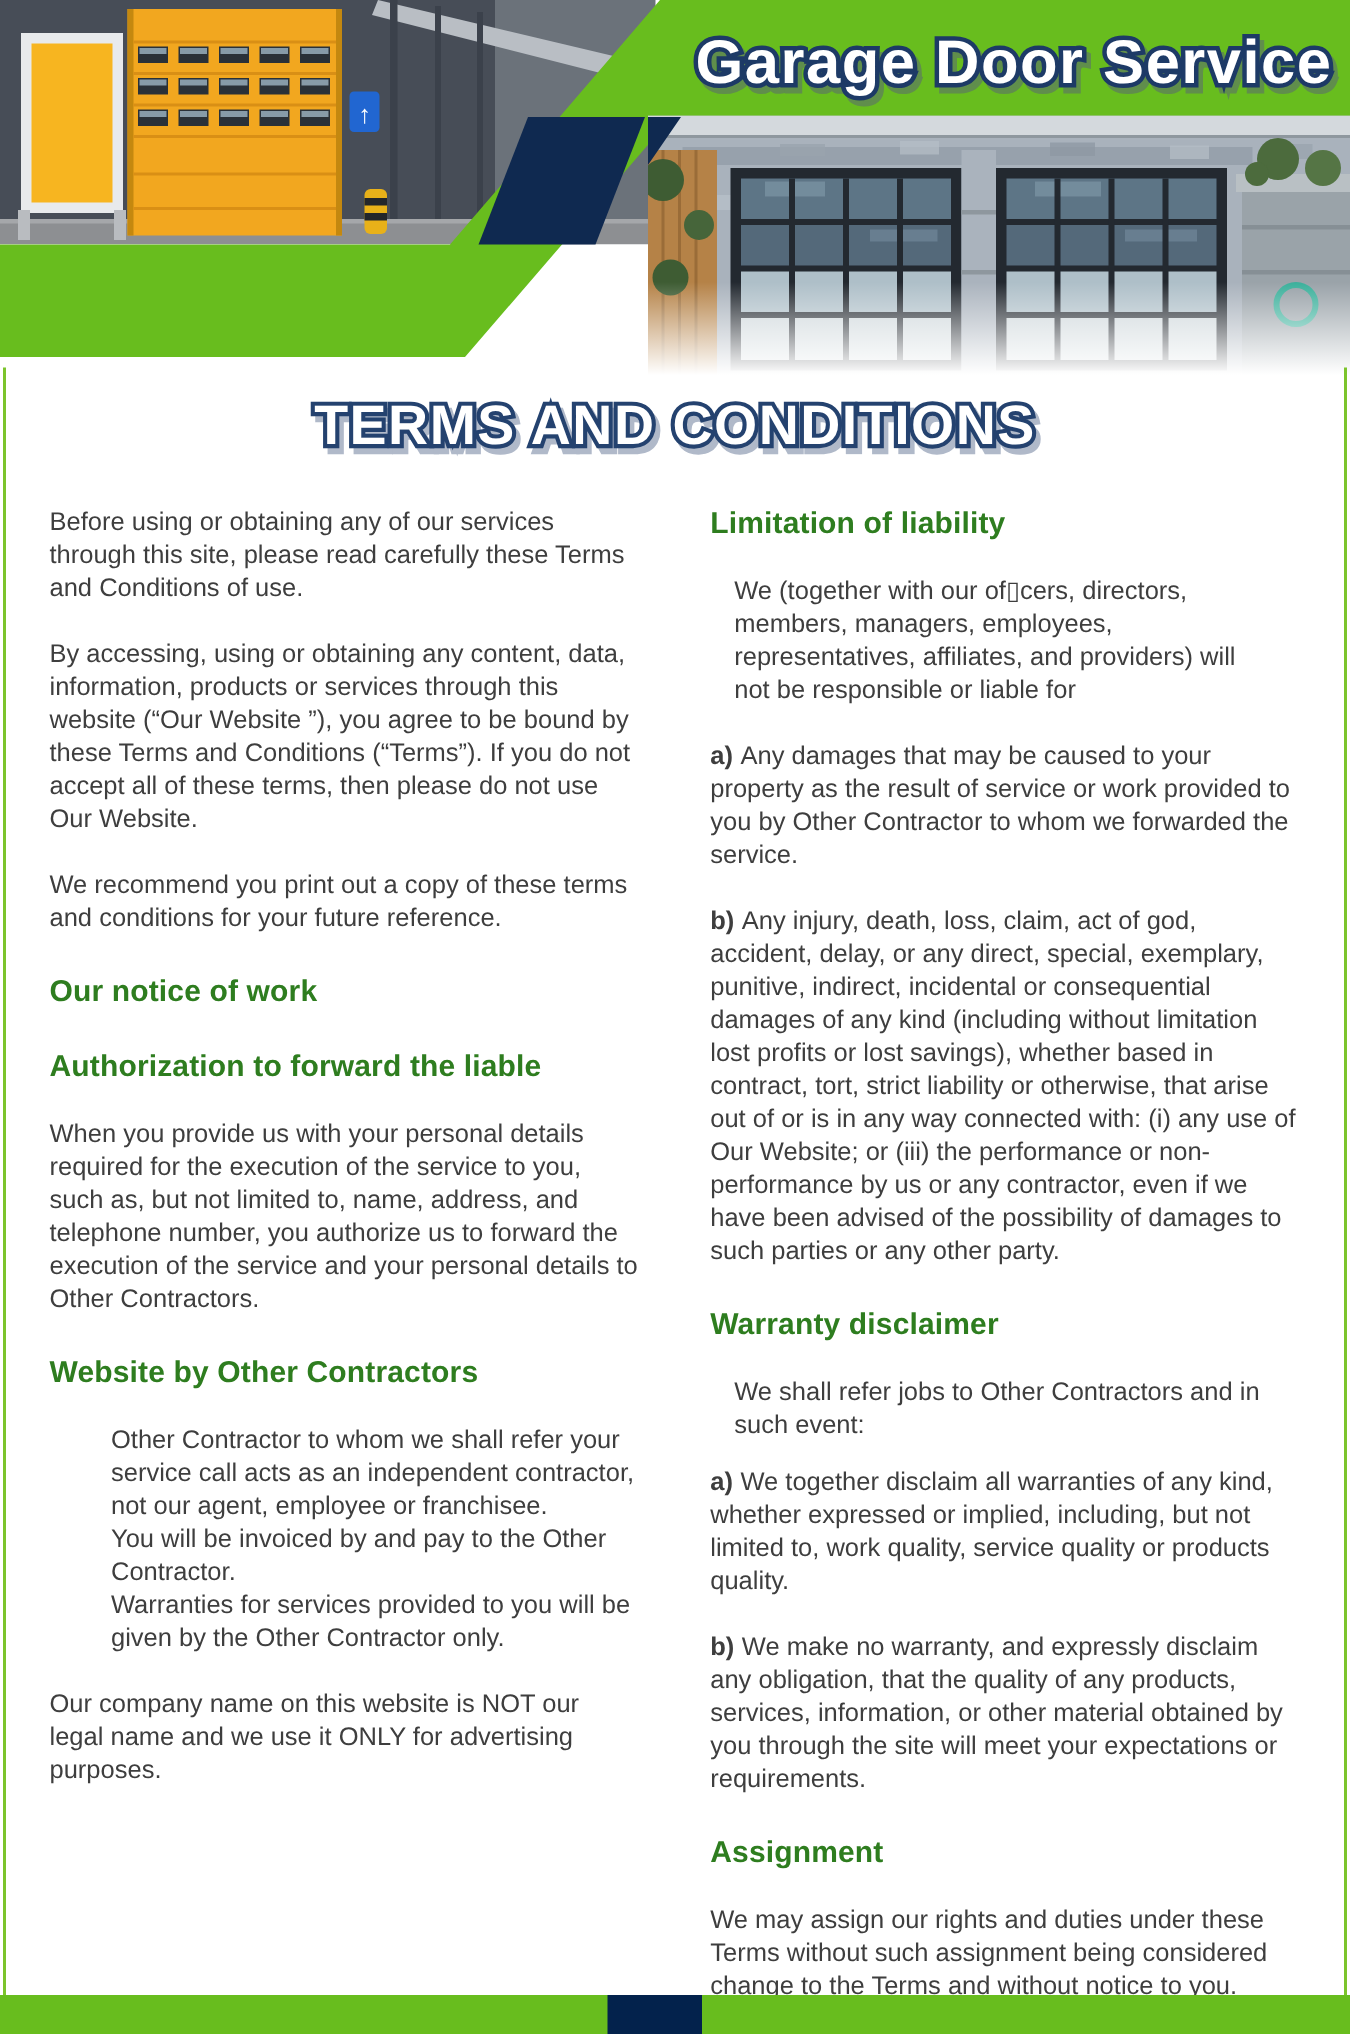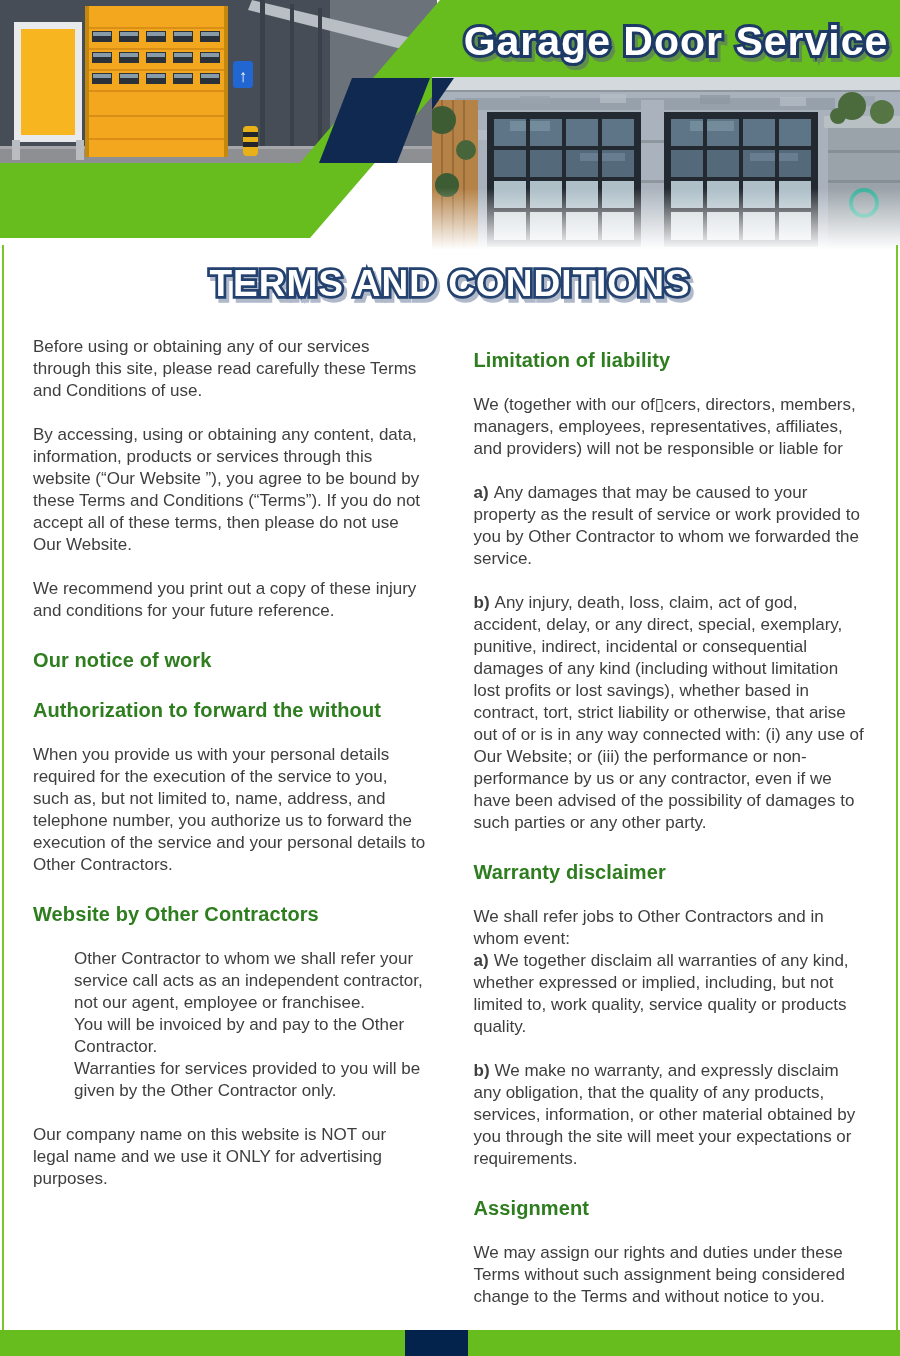--- a/index.html
+++ b/index.html
@@ -14,27 +14,27 @@
   
   .edge-line{position:absolute;top:245px;bottom:0;width:2px;background:#7cc42c;z-index:5;}
   .edge-line.left{left:2px;}
   .edge-line.right{right:2px;}
   
   .title-band{width:900px;height:62px;margin-top:4px;}
   
   .content{display:flex;gap:47px;padding:16px 33px 0 33px;color:#3e3e3e;}
   .col{flex:1;min-width:0;font-size:17px;line-height:22px;}
   .col p{margin:0 0 22px 0;}
-  .col p.tight{margin:0;}
+  .col p.tight{margin:16px;}
   .col p.pre{white-space:pre-line;margin-left:41px;}
   h2.sec{
     color:#2e7d1f;font-size:20px;line-height:24px;font-weight:bold;
     margin:26px 0 22px 0;white-space:nowrap;letter-spacing:.1px;
   }
-  h2.sec.first{margin-top:12px;}
+  h2.sec.first{margin-top:0;}
   .item b{margin-right:5px;}
   .item{margin:0;}
   .spaced .item{margin-top:22px;}
   
   .footer{
     position:absolute;left:0;bottom:0;width:900px;height:26px;background:#68bd1e;z-index:6;
   }
   .footer .navy-block{position:absolute;left:405px;top:0;width:63px;height:26px;background:#03224c;}
 </style>
 </head>
@@ -221,44 +221,44 @@
   <text x="453" y="46" text-anchor="middle" font-family="Liberation Sans, DejaVu Sans, sans-serif" font-size="37" font-weight="bold" letter-spacing="1" fill="#7c8ba6" opacity="0.6" stroke="#7c8ba6" stroke-width="5.5" paint-order="stroke">TERMS AND CONDITIONS</text>
   <text x="450" y="42" text-anchor="middle" font-family="Liberation Sans, DejaVu Sans, sans-serif" font-size="37" font-weight="bold" letter-spacing="1" fill="#ffffff" stroke="#24426f" stroke-width="5.5" paint-order="stroke">TERMS AND CONDITIONS</text>
 </svg>
 
 
 <div class="content">
 
   <div class="col">
     <p>Before using or obtaining any of our services through this site, please read carefully these Terms and Conditions of use.</p>
     <p>By accessing, using or obtaining any content, data, information, products or services through this website (“Our Website ”), you agree to be bound by these Terms and Conditions (“Terms”). If you do not accept all of these terms, then please do not use Our Website.</p>
-    <p>We recommend you print out a copy of these injury and conditions for your future reference.</p>
+    <p>We recommend you print out a copy of these terms and conditions for your future reference.</p>
 
     <h2 class="sec">Our notice of work</h2>
 
-    <h2 class="sec">Authorization to forward the without</h2>
+    <h2 class="sec">Authorization to forward the liable</h2>
     <p>When you provide us with your personal details required for the execution of the service to you, such as, but not limited to, name, address, and telephone number, you authorize us to forward the execution of the service and your personal details to Other Contractors.</p>
 
     <h2 class="sec">Website by Other Contractors</h2>
     <p class="pre">Other Contractor to whom we shall refer your service call acts as an independent contractor, not our agent, employee or franchisee.
 You will be invoiced by and pay to the Other Contractor.
 Warranties for services provided to you will be given by the Other Contractor only.</p>
     <p>Our company name on this website is NOT our legal name and we use it ONLY for advertising purposes.</p>
   </div>
 
   <div class="col">
     <h2 class="sec first">Limitation of liability</h2>
     <p class="tight">We (together with our of▯cers, directors, members, managers, employees, representatives, affiliates, and providers) will not be responsible or liable for</p>
     <div class="spaced">
       <p class="item"><b>a)</b><span>Any damages that may be caused to your property as the result of service or work provided to you by Other Contractor to whom we forwarded the service.</span></p>
       <p class="item"><b>b)</b><span>Any injury, death, loss, claim, act of god, accident, delay, or any direct, special, exemplary, punitive, indirect, incidental or consequential damages of any kind (including without limitation lost profits or lost savings), whether based in contract, tort, strict liability or otherwise, that arise out of or is in any way connected with: (i) any use of Our Website; or (iii) the performance or non-performance by us or any contractor, even if we have been advised of the possibility of damages to such parties or any other party.</span></p>
     </div>
 
     <h2 class="sec">Warranty disclaimer</h2>
-    <p class="tight">We shall refer jobs to Other Contractors and in whom event:</p>
+    <p class="tight">We shall refer jobs to Other Contractors and in such event:</p>
     <div>
       <p class="item"><b>a)</b><span>We together disclaim all warranties of any kind, whether expressed or implied, including, but not limited to, work quality, service quality or products quality.</span></p>
       <p class="item"><b>b)</b><span>We make no warranty, and expressly disclaim any obligation, that the quality of any products, services, information, or other material obtained by you through the site will meet your expectations or requirements.</span></p>
     </div>
 
     <h2 class="sec">Assignment</h2>
     <p>We may assign our rights and duties under these Terms without such assignment being considered change to the Terms and without notice to you.</p>
   </div>
 </div>
 

